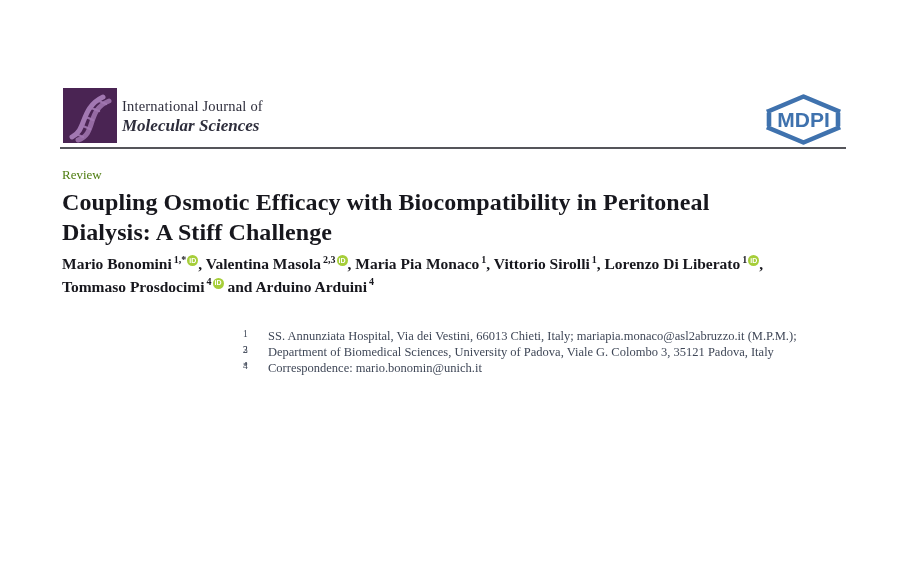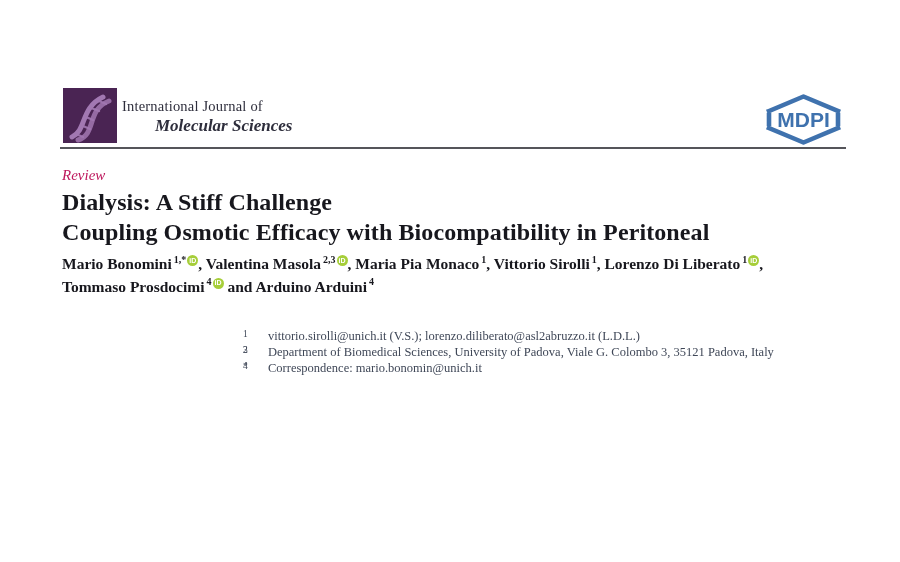--- a/index.html
+++ b/index.html
@@ -19,34 +19,34 @@
     width:54px; height:55px; display:block;
   }
   .journal-name {
     position:absolute; left:122px; top:97px;
     color:#2e2e3c;
   }
   .journal-name .line1 {
     font-size:14.5px; letter-spacing:.2px; line-height:18px;
   }
   .journal-name .line2 {
-    font-size:17px; font-weight:bold; font-style:italic; line-height:22px;margin-left:33px;
+    font-size:17px; font-weight:bold; font-style:italic; line-height:22px;
   }
   .mdpi-logo {
     position:absolute; left:757px; top:91px;
     width:93px; height:57px;
   }
   .header-rule {
     position:absolute; left:60px; top:147px;
     width:786px; height:2px; background:#55555a;
   }
   
   .article-type {
     position:absolute; left:62px; top:167px;
-    font-style:italic; font-size:15px; color:#be185d;
+    font-size:13px; color:#4d7c0f;
   }
   .article-title {
     position:absolute; left:62px; top:187px;
     font-size:24px; font-weight:bold; line-height:30px;
     color:#17171d; letter-spacing:.1px;
   }
   .authors {
     position:absolute; left:62px; top:253px;
     width:790px;
     font-size:15.5px; font-weight:bold; line-height:22.5px;
@@ -111,31 +111,31 @@
       <line x1="81" y1="24" x2="81" y2="33"></line>
     </g>
     <text x="46.5" y="36" text-anchor="middle" font-family="Liberation Sans, sans-serif" font-size="21" font-weight="bold" fill="#3f72ae">MDPI</text>
   </svg>
 
   <div class="header-rule"></div>
 
   <div class="article-type">Review</div>
 
   <h1 class="article-title">
+    <div>Coupling Osmotic Efficacy with Biocompatibility in Peritoneal</div>
     <div>Dialysis: A Stiff Challenge</div>
-    <div>Coupling Osmotic Efficacy with Biocompatibility in Peritoneal</div>
   </h1>
 
   <p class="authors"><span>Mario Bonomini</span><sup class="asup">1,*</sup><span class="orcid" style="background: rgb(166, 206, 57);">iD</span>, <span>Valentina Masola</span><sup class="asup">2,3</sup><span class="orcid" style="background: rgb(166, 206, 57);">iD</span>, <span>Maria Pia Monaco</span><sup class="asup">1</sup>, <span>Vittorio Sirolli</span><sup class="asup">1</sup>, <span>Lorenzo Di Liberato</span><sup class="asup">1</sup><span class="orcid" style="background: rgb(166, 206, 57);">iD</span>,<br><span>Tommaso Prosdocimi</span><sup class="asup">4</sup><span class="orcid" style="background: rgb(166, 206, 57);">iD</span> and <span>Arduino Arduini</span><sup class="asup">4</sup></p>
 
   <div class="affiliations">
       <div class="aff-row">
         <span class="aff-marker">1</span>
         <div>
-          <div>vittorio.sirolli@unich.it (V.S.); lorenzo.diliberato@asl2abruzzo.it (L.D.L.)</div>
+          <div>SS. Annunziata Hospital, Via dei Vestini, 66013 Chieti, Italy; mariapia.monaco@asl2abruzzo.it (M.P.M.);</div>
         </div>
       </div>
       <div class="aff-row">
         <span class="aff-marker">2</span>
         <div>
         </div>
       </div>
       <div class="aff-row">
         <span class="aff-marker">3</span>
         <div>

